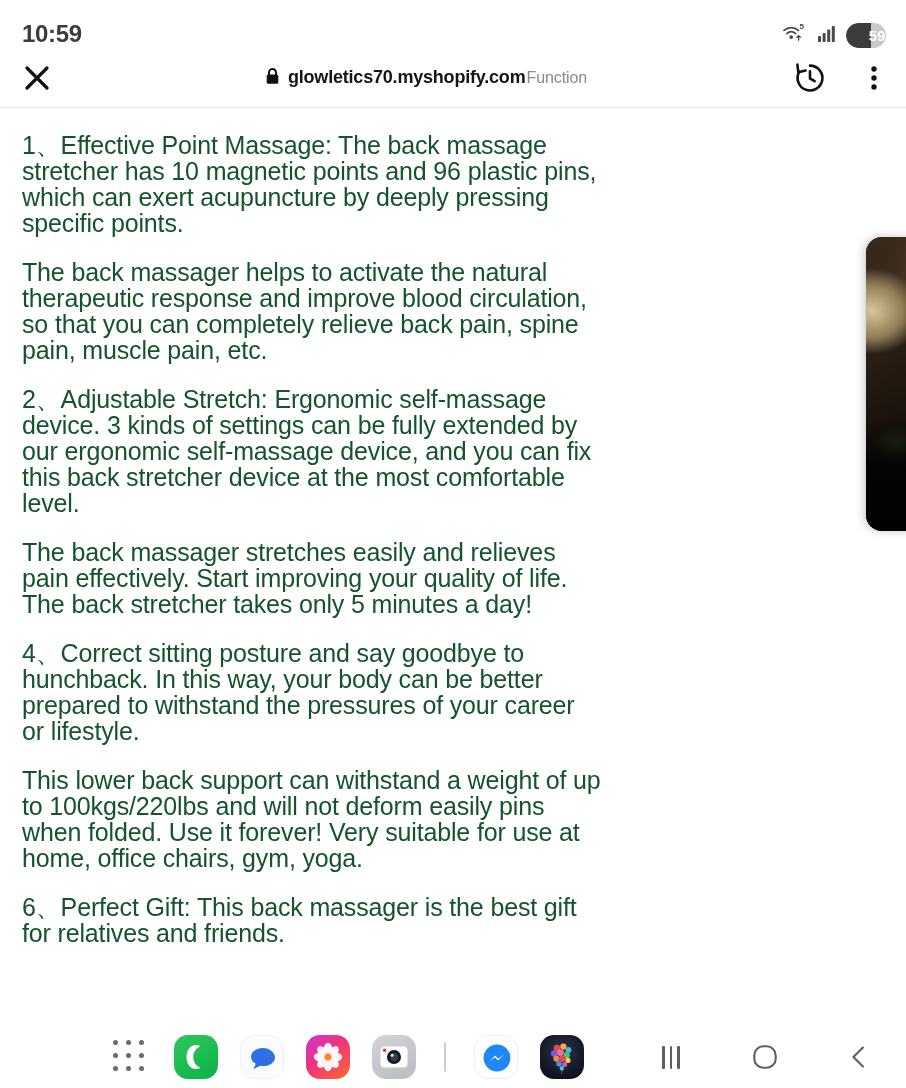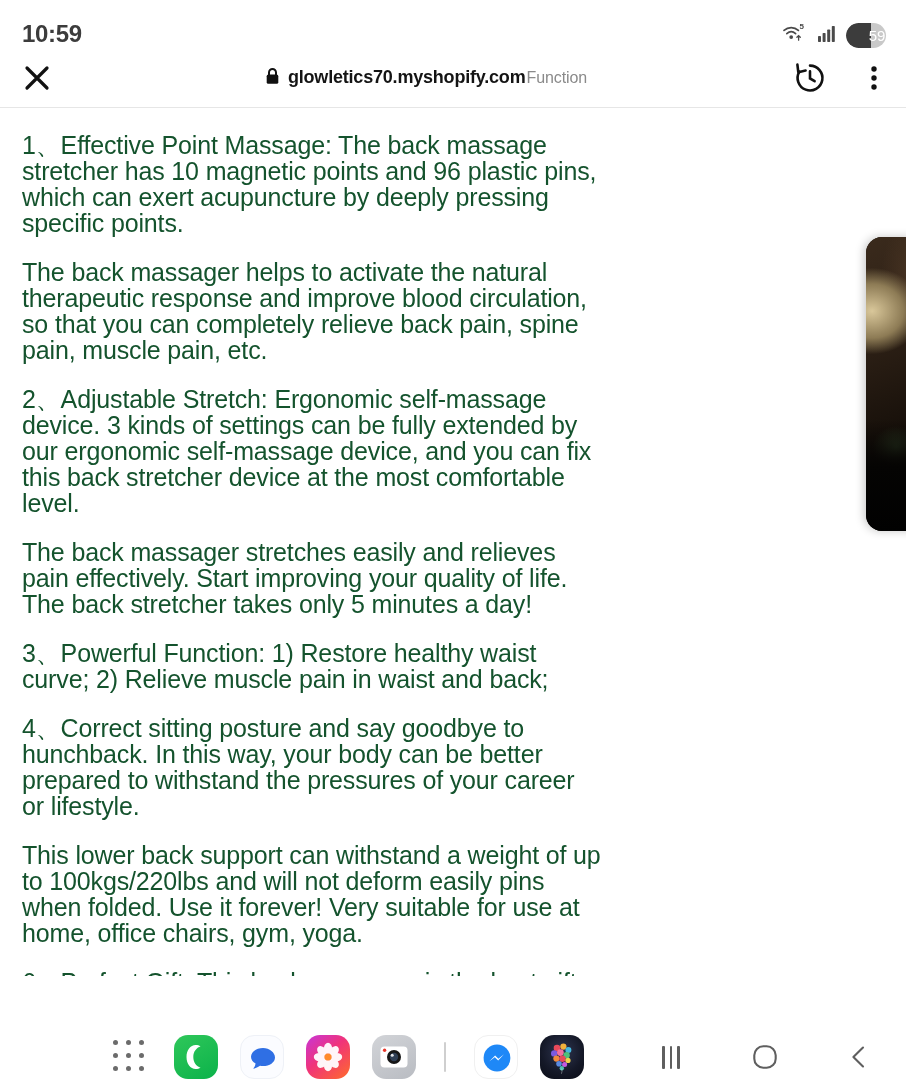--- a/index.html
+++ b/index.html
@@ -22,21 +22,21 @@
   .battery-pill{
     position:relative; width:40px; height:25px; border-radius:13px;
     background:#c9c9c9; display:flex; align-items:center; justify-content:center;
     overflow:hidden;
   }
   .battery-fill{
     position:absolute; left:0; top:0; bottom:0; width:62%;
     background:#3c3c3c; border-radius:13px 0 0 13px;
   }
   .battery-num{
-    position:relative; font-size:15px; font-weight:400; color:#ffffff;
+    position:relative; font-size:15px; font-weight:700; color:#ffffff;
     letter-spacing:-0.2px; padding-right:1px;margin-left:23px;
   }
 
   
   .browser-header{
     position:absolute; left:0; top:48px; width:906px; height:60px;
     display:flex; align-items:center;
     border-bottom:1px solid #e6e6e6;
     background:#ffffff;
   }
@@ -201,21 +201,20 @@
       </svg>
     </div>
   </div>
 </div>
 
 <div class="content">
   <p class="para">1、Effective Point Massage: The back massage stretcher has 10 magnetic points and 96 plastic pins, which can exert acupuncture by deeply pressing specific points.</p>
   <p class="para">The back massager helps to activate the natural therapeutic response and improve blood circulation, so that you can completely relieve back pain, spine pain, muscle pain, etc.</p>
   <p class="para">2、Adjustable Stretch: Ergonomic self-massage device. 3 kinds of settings can be fully extended by our ergonomic self-massage device, and you can fix this back stretcher device at the most comfortable level.</p>
   <p class="para">The back massager stretches easily and relieves pain effectively. Start improving your quality of life. The back stretcher takes only 5 minutes a day!</p>
-  <p class="para">3、Powerful Function: 1) Restore healthy waist curve; 2) Relieve muscle pain in waist and back;</p>
   <p class="para">4、Correct sitting posture and say goodbye to hunchback. In this way, your body can be better prepared to withstand the pressures of your career or lifestyle.</p>
   <p class="para">This lower back support can withstand a weight of up to 100kgs/220lbs and will not deform easily pins when folded. Use it forever! Very suitable for use at home, office chairs, gym, yoga.</p>
   <p class="para">6、Perfect Gift: This back massager is the best gift for relatives and friends.</p>
 </div>
 
 <div class="pip">
   <div class="pip-img"></div>
 </div>
 
 <div class="taskbar">

